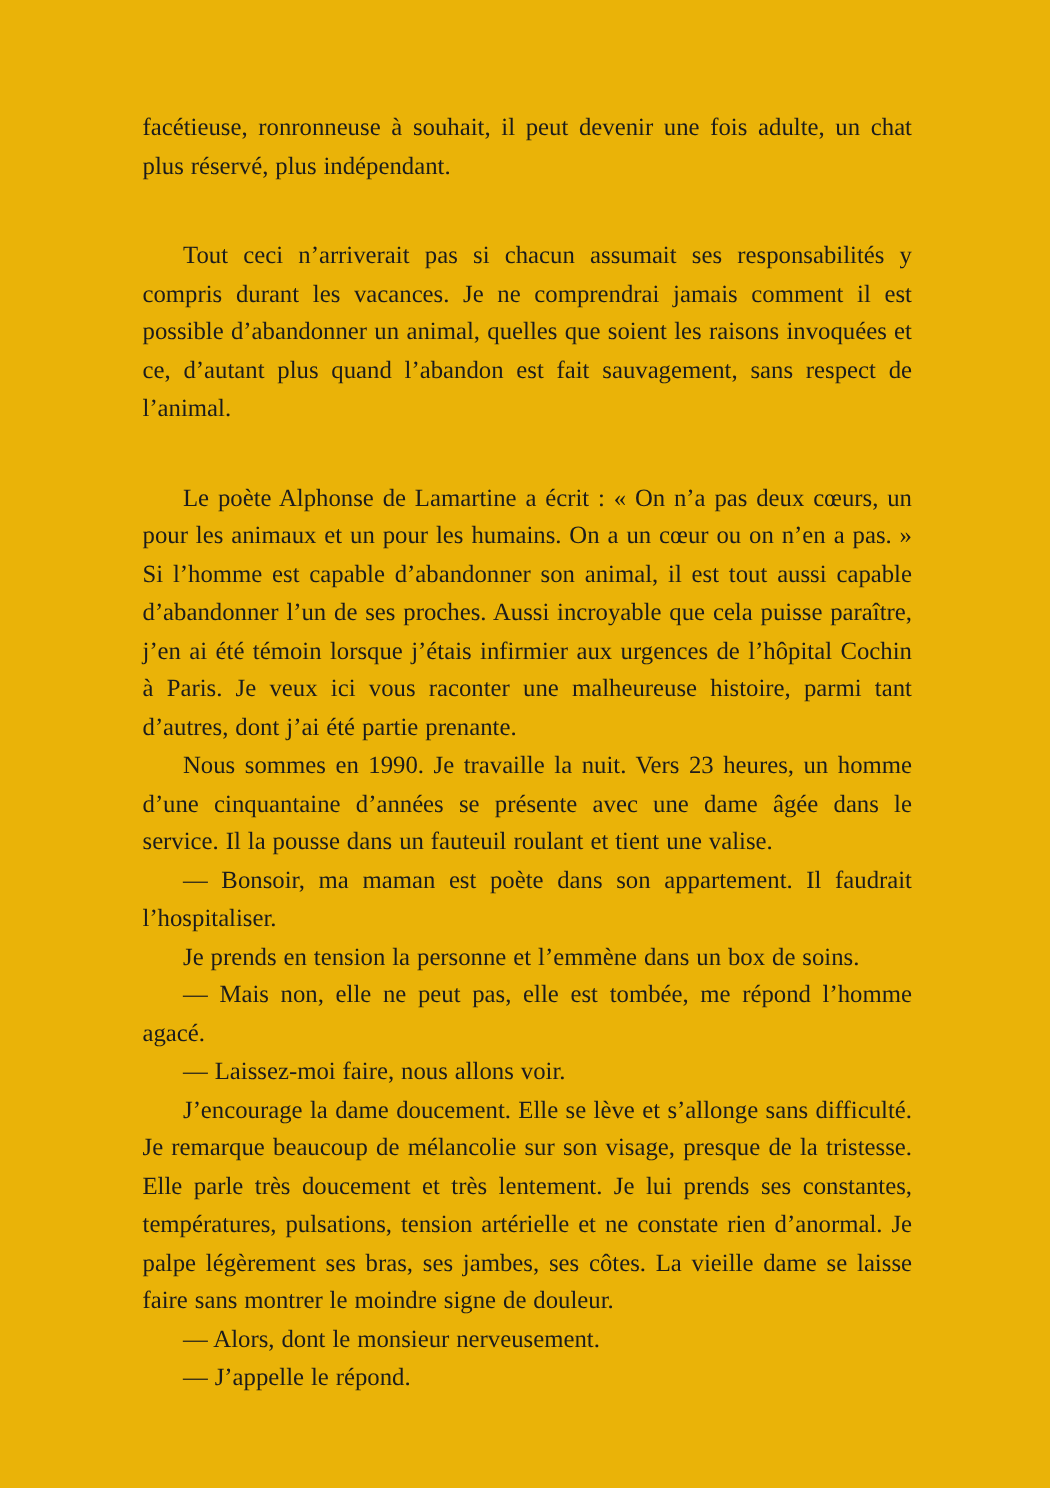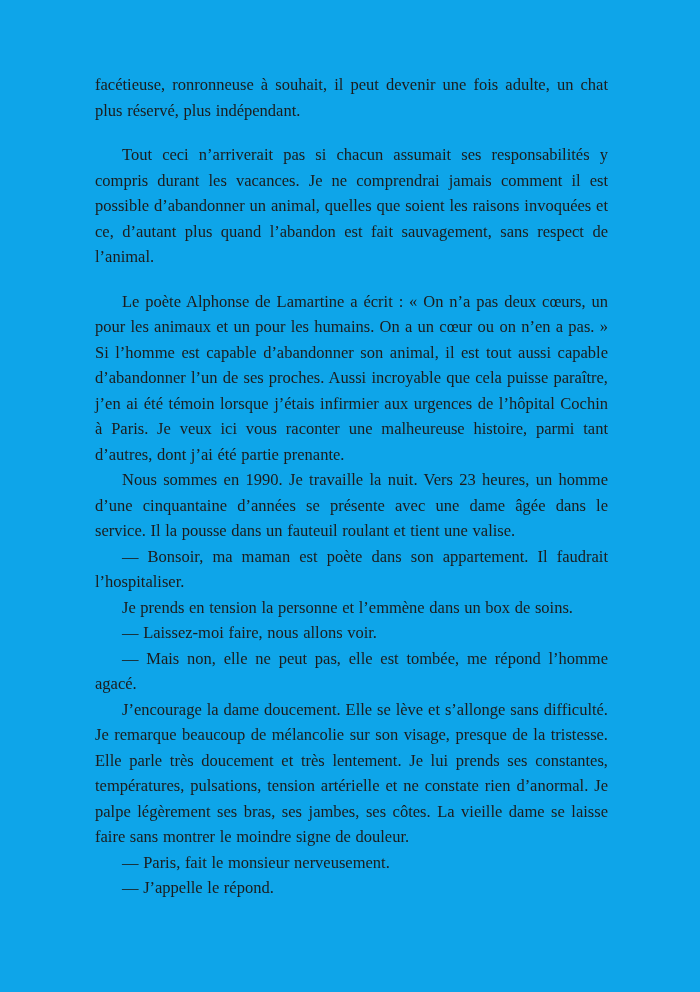--- a/index.html
+++ b/index.html
@@ -5,50 +5,50 @@
   html, body {
     margin: 0;
     padding: 0;
     background: #ffffff;
   }
   .book-page {
     position: relative;
     width: 700px;
     height: 992px;
     margin: 0 auto;
-    background: #0ea5e9;
+    background: #eab308;
     box-sizing: border-box;
     padding: 72px 92px 40px 95px;
     font-family: "Liberation Serif", "DejaVu Serif", serif;
     font-size: 16.5px;
     line-height: 25.5px;
     color: #1c1c1c;
     overflow: hidden;
   }
   .para {
     margin: 0;
     text-align: justify;
     text-indent: 27px;
     word-spacing: 0.5px;
   }
   .para.continuation {
     text-indent: 0;
   }
   .para.gap-before {
-    margin-top: 19px;
+    margin-top: 34px;
   }
 </style>
 </head>
 <body>
 
 <div class="book-page">
   <p class="para continuation">facétieuse, ronronneuse à souhait, il peut devenir une fois adulte, un chat plus réservé, plus indépendant.</p>
   <p class="para gap-before">Tout ceci n’arriverait pas si chacun assumait ses responsabilités y compris durant les vacances. Je ne comprendrai jamais comment il est possible d’abandonner un animal, quelles que soient les raisons invoquées et ce, d’autant plus quand l’abandon est fait sauvagement, sans respect de l’animal.</p>
   <p class="para gap-before">Le poète Alphonse de Lamartine a écrit : « On n’a pas deux cœurs, un pour les animaux et un pour les humains. On a un cœur ou on n’en a pas. » Si l’homme est capable d’abandonner son animal, il est tout aussi capable d’abandonner l’un de ses proches. Aussi incroyable que cela puisse paraître, j’en ai été témoin lorsque j’étais infirmier aux urgences de l’hôpital Cochin à Paris. Je veux ici vous raconter une malheureuse histoire, parmi tant d’autres, dont j’ai été partie prenante.</p>
   <p class="para">Nous sommes en 1990. Je travaille la nuit. Vers 23 heures, un homme d’une cinquantaine d’années se présente avec une dame âgée dans le service. Il la pousse dans un fauteuil roulant et tient une valise.</p>
   <p class="para">— Bonsoir, ma maman est poète dans son appartement. Il faudrait l’hospitaliser.</p>
   <p class="para">Je prends en tension la personne et l’emmène dans un box de soins.</p>
+  <p class="para">— Mais non, elle ne peut pas, elle est tombée, me répond l’homme agacé.</p>
   <p class="para">— Laissez-moi faire, nous allons voir.</p>
-  <p class="para">— Mais non, elle ne peut pas, elle est tombée, me répond l’homme agacé.</p>
   <p class="para">J’encourage la dame doucement. Elle se lève et s’allonge sans difficulté. Je remarque beaucoup de mélancolie sur son visage, presque de la tristesse. Elle parle très doucement et très lentement. Je lui prends ses constantes, températures, pulsations, tension artérielle et ne constate rien d’anormal. Je palpe légèrement ses bras, ses jambes, ses côtes. La vieille dame se laisse faire sans montrer le moindre signe de douleur.</p>
-  <p class="para">— Paris, fait le monsieur nerveusement.</p>
+  <p class="para">— Alors, dont le monsieur nerveusement.</p>
   <p class="para">— J’appelle le répond.</p>
 </div>
 
 </body></html>

